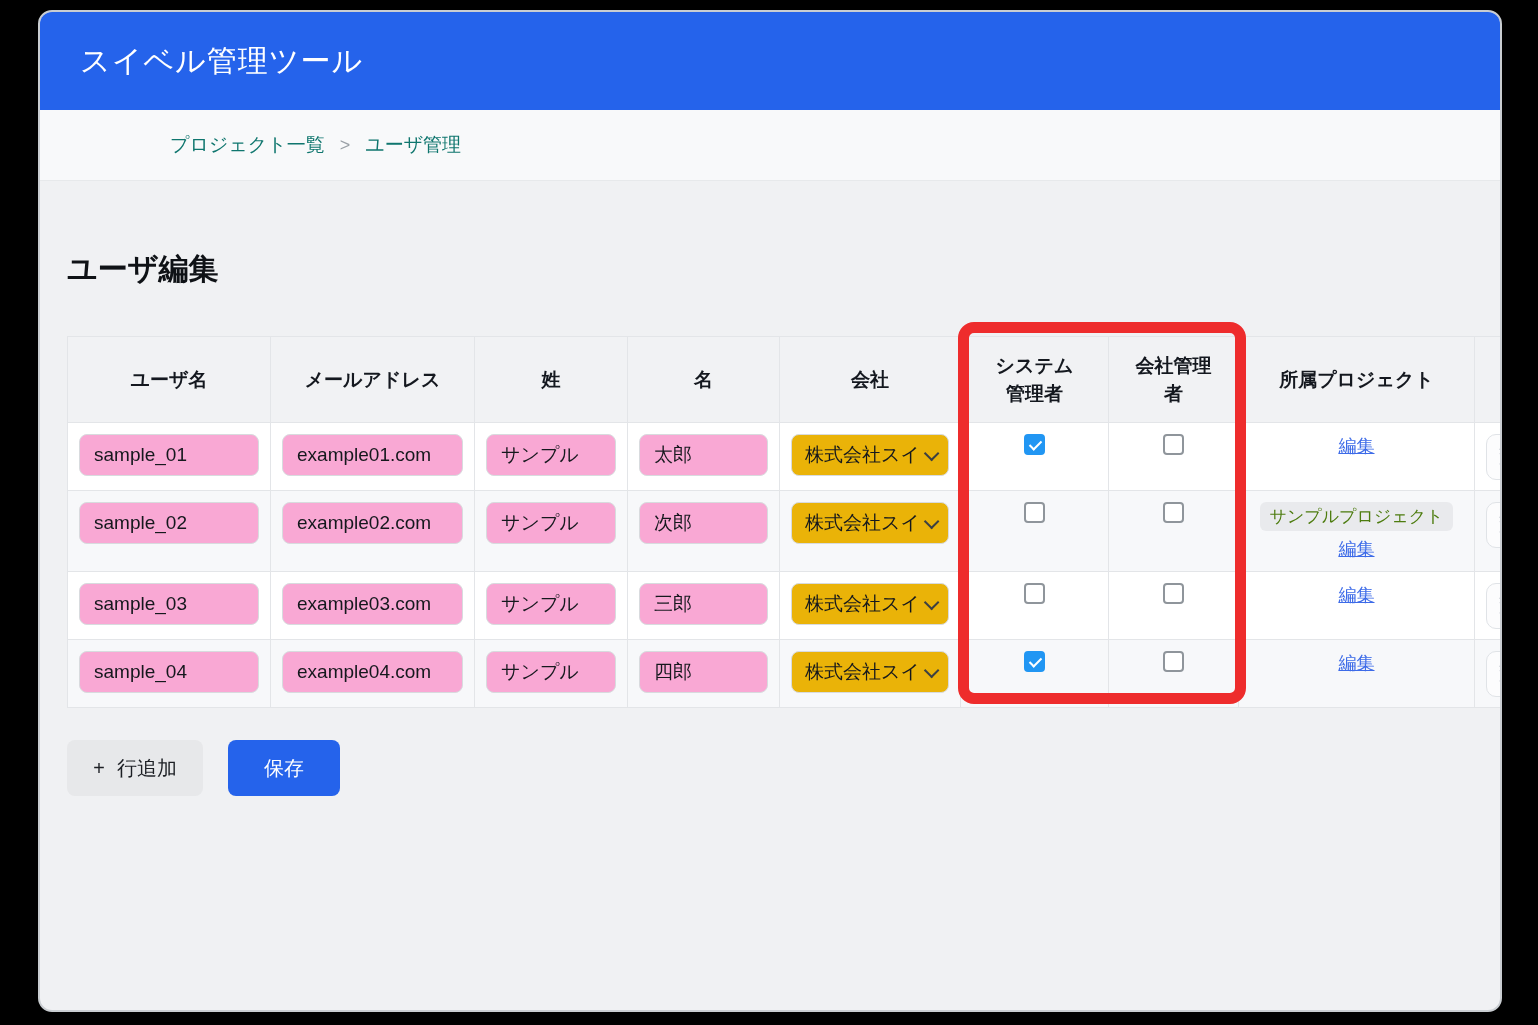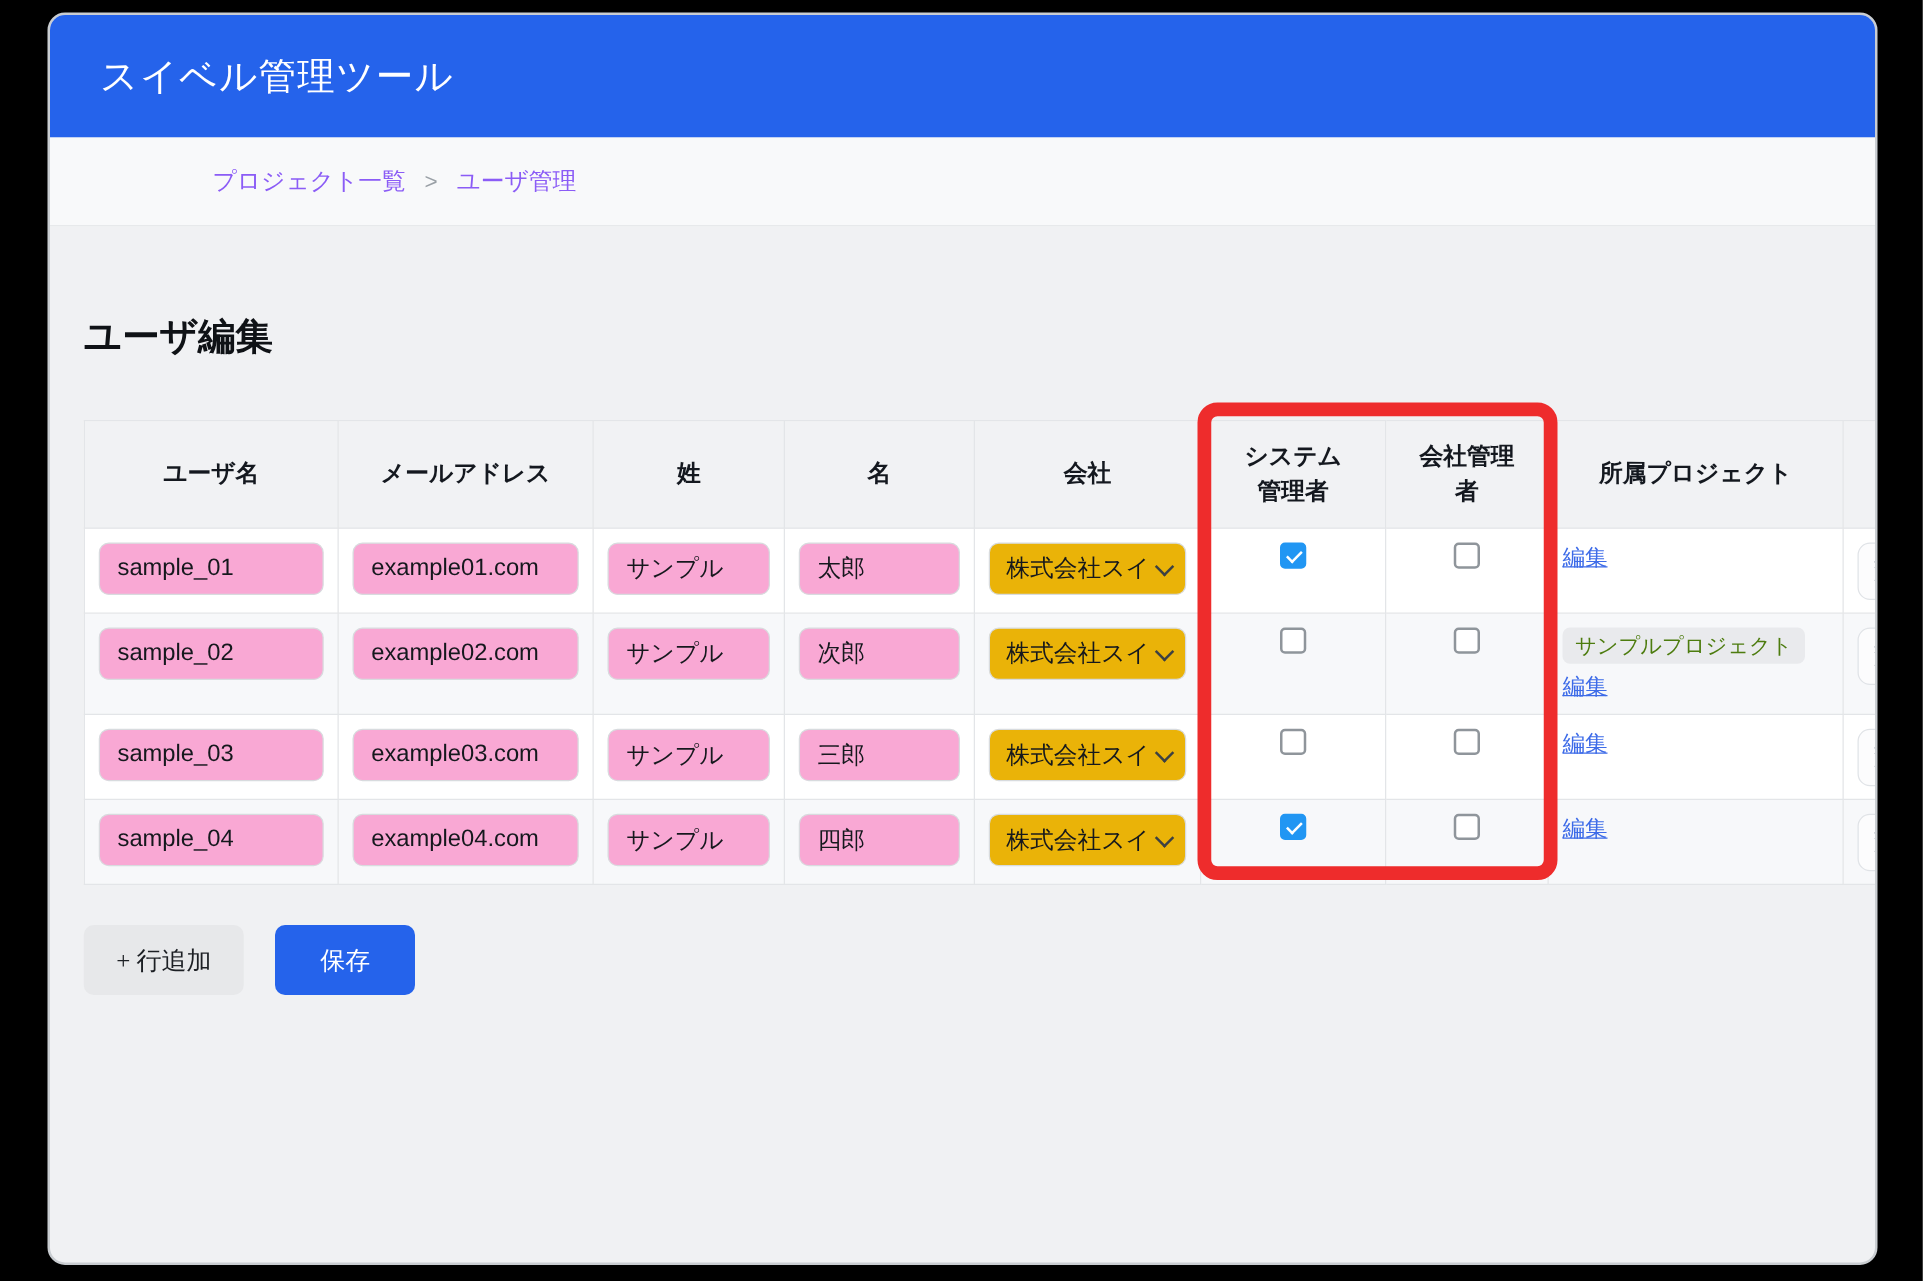--- a/index.html
+++ b/index.html
@@ -40,21 +40,21 @@
     height: 70px;
     background: #f8f9fa;
     border-bottom: 1px solid #e7e9eb;
     display: flex;
     align-items: center;
     gap: 15px;
     padding-left: 130px;
     font-size: 19px;
   }
   .crumb {
-    color: #8b5cf6;
+    color: #0f766e;
     text-decoration: none;
     cursor: pointer;
     text-align: center;
   }
   .crumb-sep { color: #9aa0a6; font-size: 18px; }
   
   .content { padding: 0 0 0 27px; }
   .page-title {
     margin: 68px 0 46px 0;
     font-size: 30px;
@@ -147,21 +147,21 @@
     position: absolute;
     left: 6px; top: 2px;
     width: 5px; height: 10px;
     border-right: 2.5px solid #ffffff;
     border-bottom: 2.5px solid #ffffff;
     transform: rotate(45deg);
   }
   td.proj {
     padding-top: 9px;
   }
-  .proj-stack { display: flex; flex-direction: column; align-items: flex-start; gap: 6px; }
+  .proj-stack { display: flex; flex-direction: column; align-items: center; gap: 6px; }
   .tag {
     background: #e9eaed;
     border-radius: 6px;
     padding: 3px 10px;
     font-size: 17px;
     color: #4d7c0f;
     white-space: nowrap;
   }
   .tag:empty { display: none; }
   .edit {
@@ -198,21 +198,21 @@
   .actions {
     margin-top: 32px;
     display: flex;
     gap: 25px;
   }
   .btn {
     height: 56px;
     border: none;
     border-radius: 8px;
     font-size: 20px;
-    font-family: Liberation Serif, serif;
+    font-family: Liberation Mono, monospace;
     cursor: pointer;
   }
   .btn-add {
     background: #e7e8ea;
     color: #1c1f24;
     padding: 0 26px;
   }
   .btn-save {
     background: #2563eb;
     color: #ffffff;

